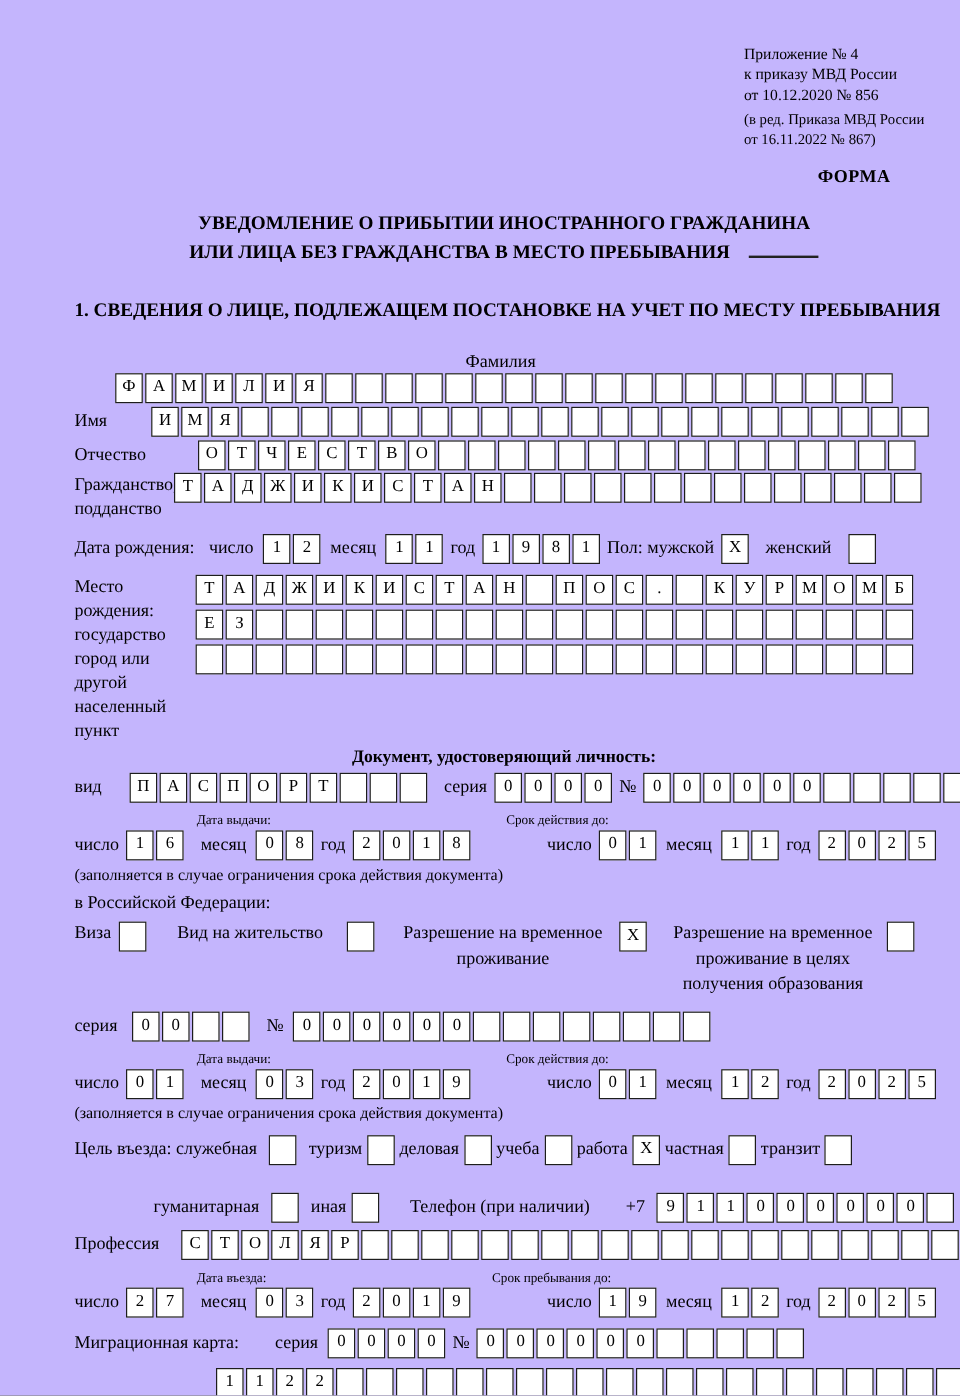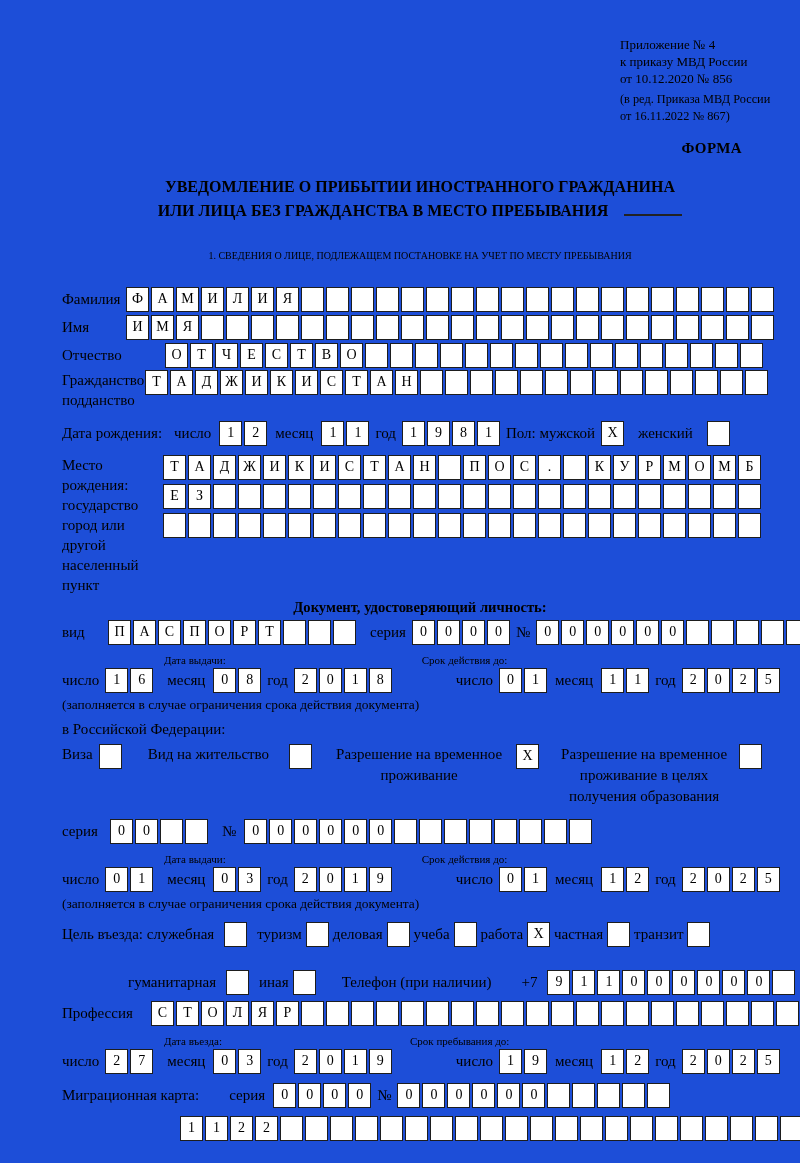--- a/index.html
+++ b/index.html
@@ -1,28 +1,28 @@
 <!DOCTYPE html>
 <html><head>
 <meta charset="utf-8">
 <style>
   html,body { margin:0; padding:0; background:#888; }
   .page {
-    width:800px; height:1163px; background:#1d4ed8; color:#000;
+    width:800px; height:1163px; background:#c4b5fd; color:#000;
     font-family:"Liberation Serif", serif;
     position:relative; box-sizing:border-box;
     padding:36px 22px 0 62px; margin:0 auto; overflow:hidden;
   }
   .appendix { margin-left:558px; font-size:13px; line-height:1.32; }
   .appendix .ed { font-size:12.3px; }
   .appendix .ed-first { margin-top:4px; }
   .forma { text-align:right; padding-right:36px; font-weight:bold; font-size:15px; margin-top:16px; letter-spacing:.4px; }
   .title { text-align:center; font-weight:bold; font-size:16px; margin-top:18px; line-height:1.5; }
   .uline { display:inline-block; width:58px; border-bottom:2.2px solid #222; height:13px; margin-left:16px; }
-  .section-title { font-weight:normal; font-size:10px; margin-top:27px; text-align:center; white-space:nowrap; }
+  .section-title { font-weight:bold; font-size:16px; margin-top:27px; text-align:center; white-space:nowrap; }
 
   .row { display:flex; align-items:center; margin-top:3px; }
   .lbl { font-size:15px; flex-shrink:0; white-space:nowrap; }
   .cells { display:flex; gap:2px; flex-shrink:0; }
   .cell {
     box-sizing:border-box; width:23px; height:25px;
     border:1.6px solid #1d1d1d; display:flex; align-items:center; justify-content:center;
     font-size:14px; background:#fff;
   }
   .w64 { width:64px; } .w103 { width:103px; } .w83 { width:83px; }
@@ -58,21 +58,21 @@
 
   <div class="forma">ФОРМА</div>
 
   <div class="title">
     <div>УВЕДОМЛЕНИЕ О ПРИБЫТИИ ИНОСТРАННОГО ГРАЖДАНИНА</div>
     <div><span>ИЛИ ЛИЦА БЕЗ ГРАЖДАНСТВА В МЕСТО ПРЕБЫВАНИЯ</span><span class="uline"></span></div>
   </div>
 
   <div class="section-title">1. СВЕДЕНИЯ О ЛИЦЕ, ПОДЛЕЖАЩЕМ ПОСТАНОВКЕ НА УЧЕТ ПО МЕСТУ ПРЕБЫВАНИЯ</div>
 
-  <div class="row" style="margin-top:26px;">
+  <div class="row" style="margin-top:26px;flex-direction:column;">
     <span class="lbl w64">Фамилия</span>
     <span class="cells">
         <span class="cell">Ф</span>
         <span class="cell">А</span>
         <span class="cell">М</span>
         <span class="cell">И</span>
         <span class="cell">Л</span>
         <span class="cell">И</span>
         <span class="cell">Я</span>
         <span class="cell"></span>

